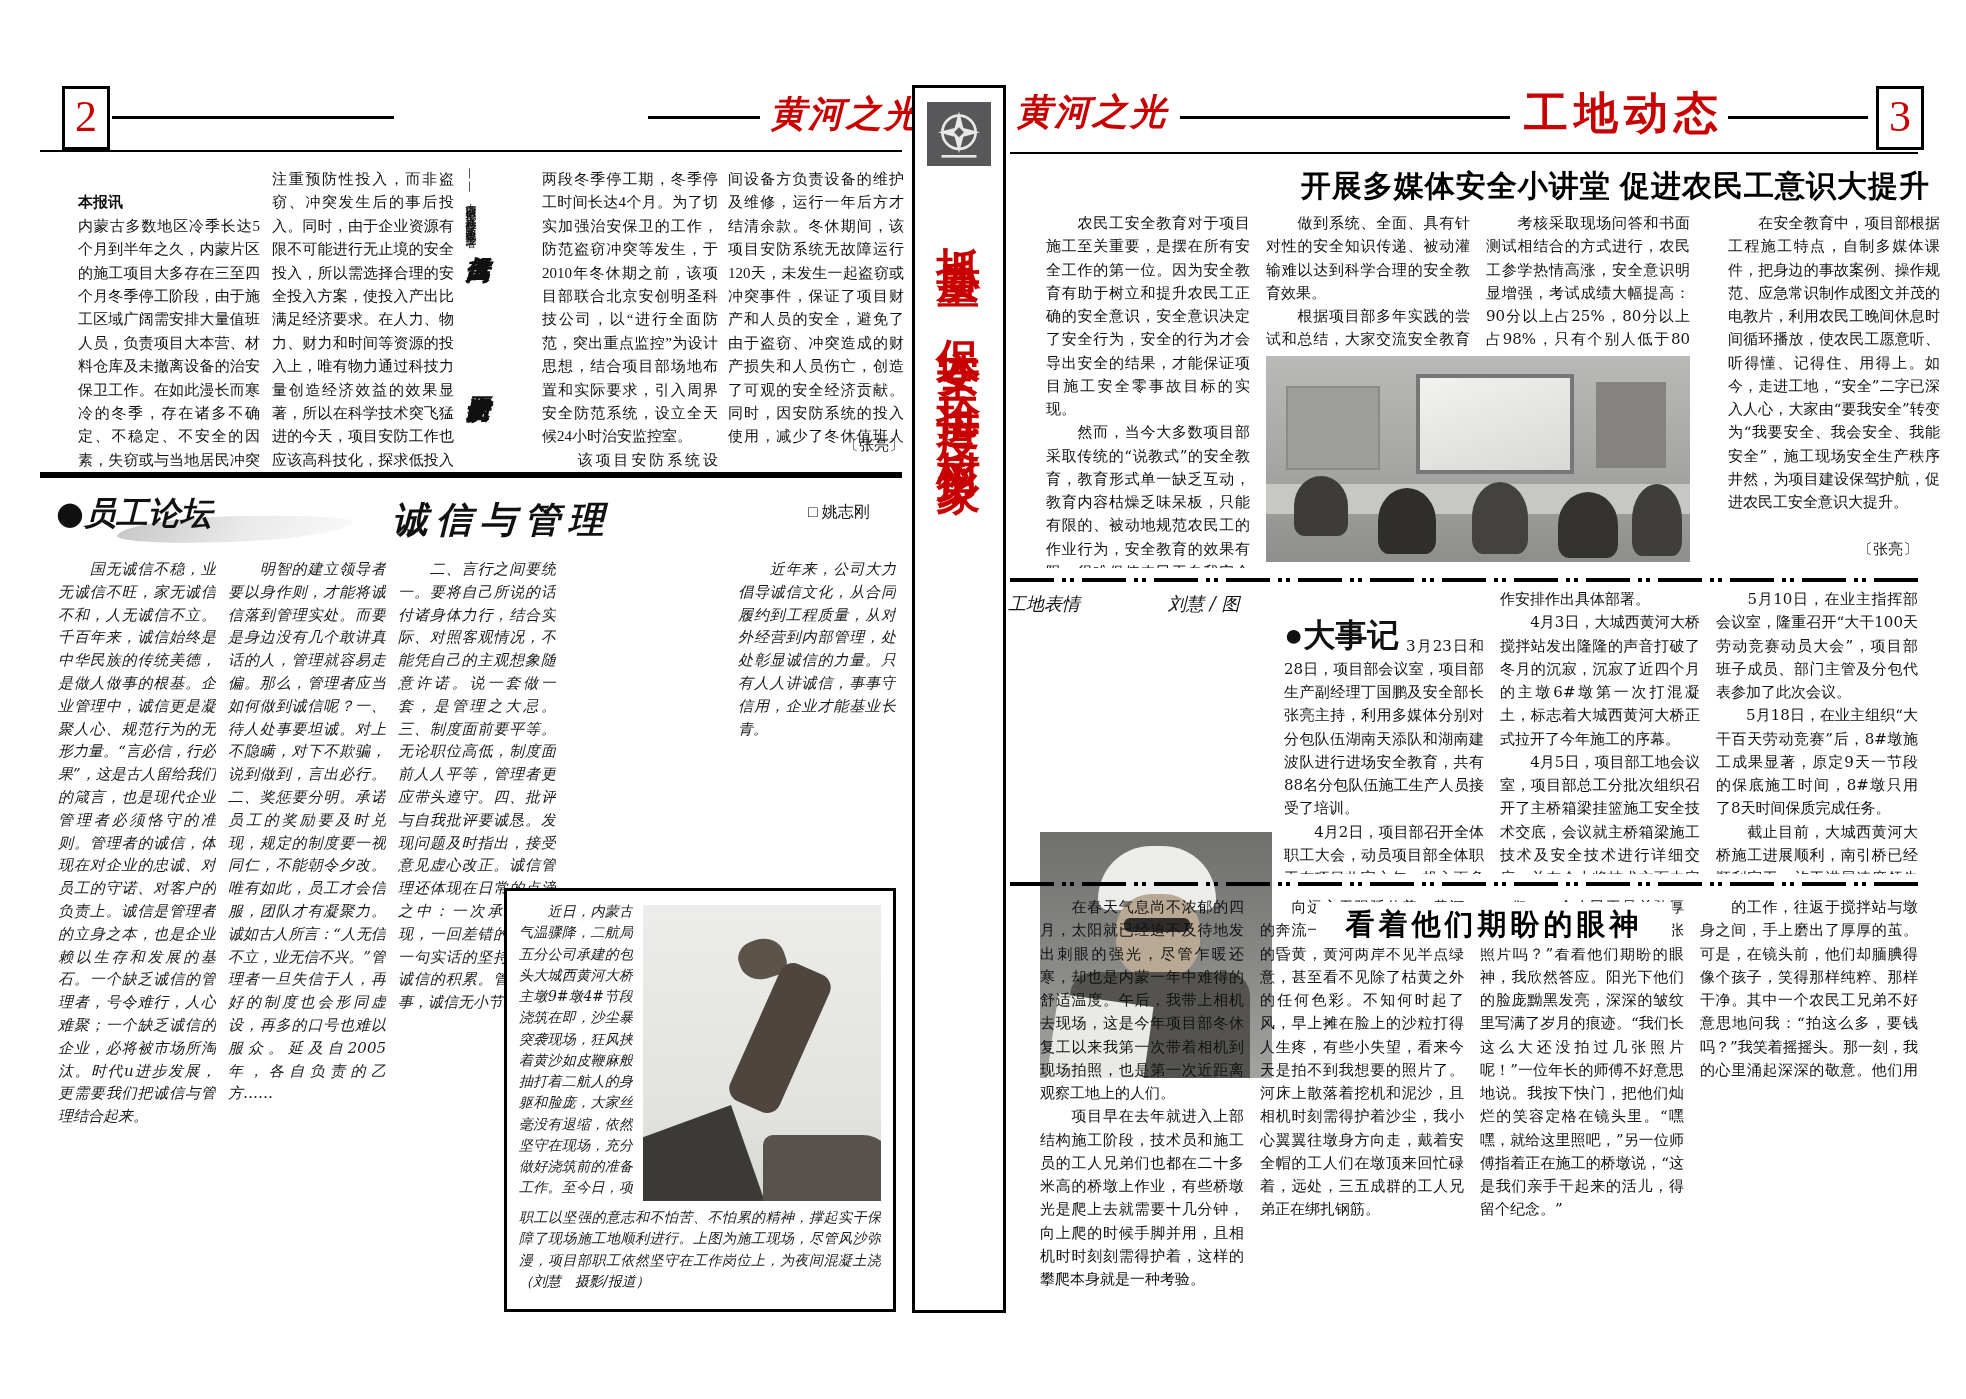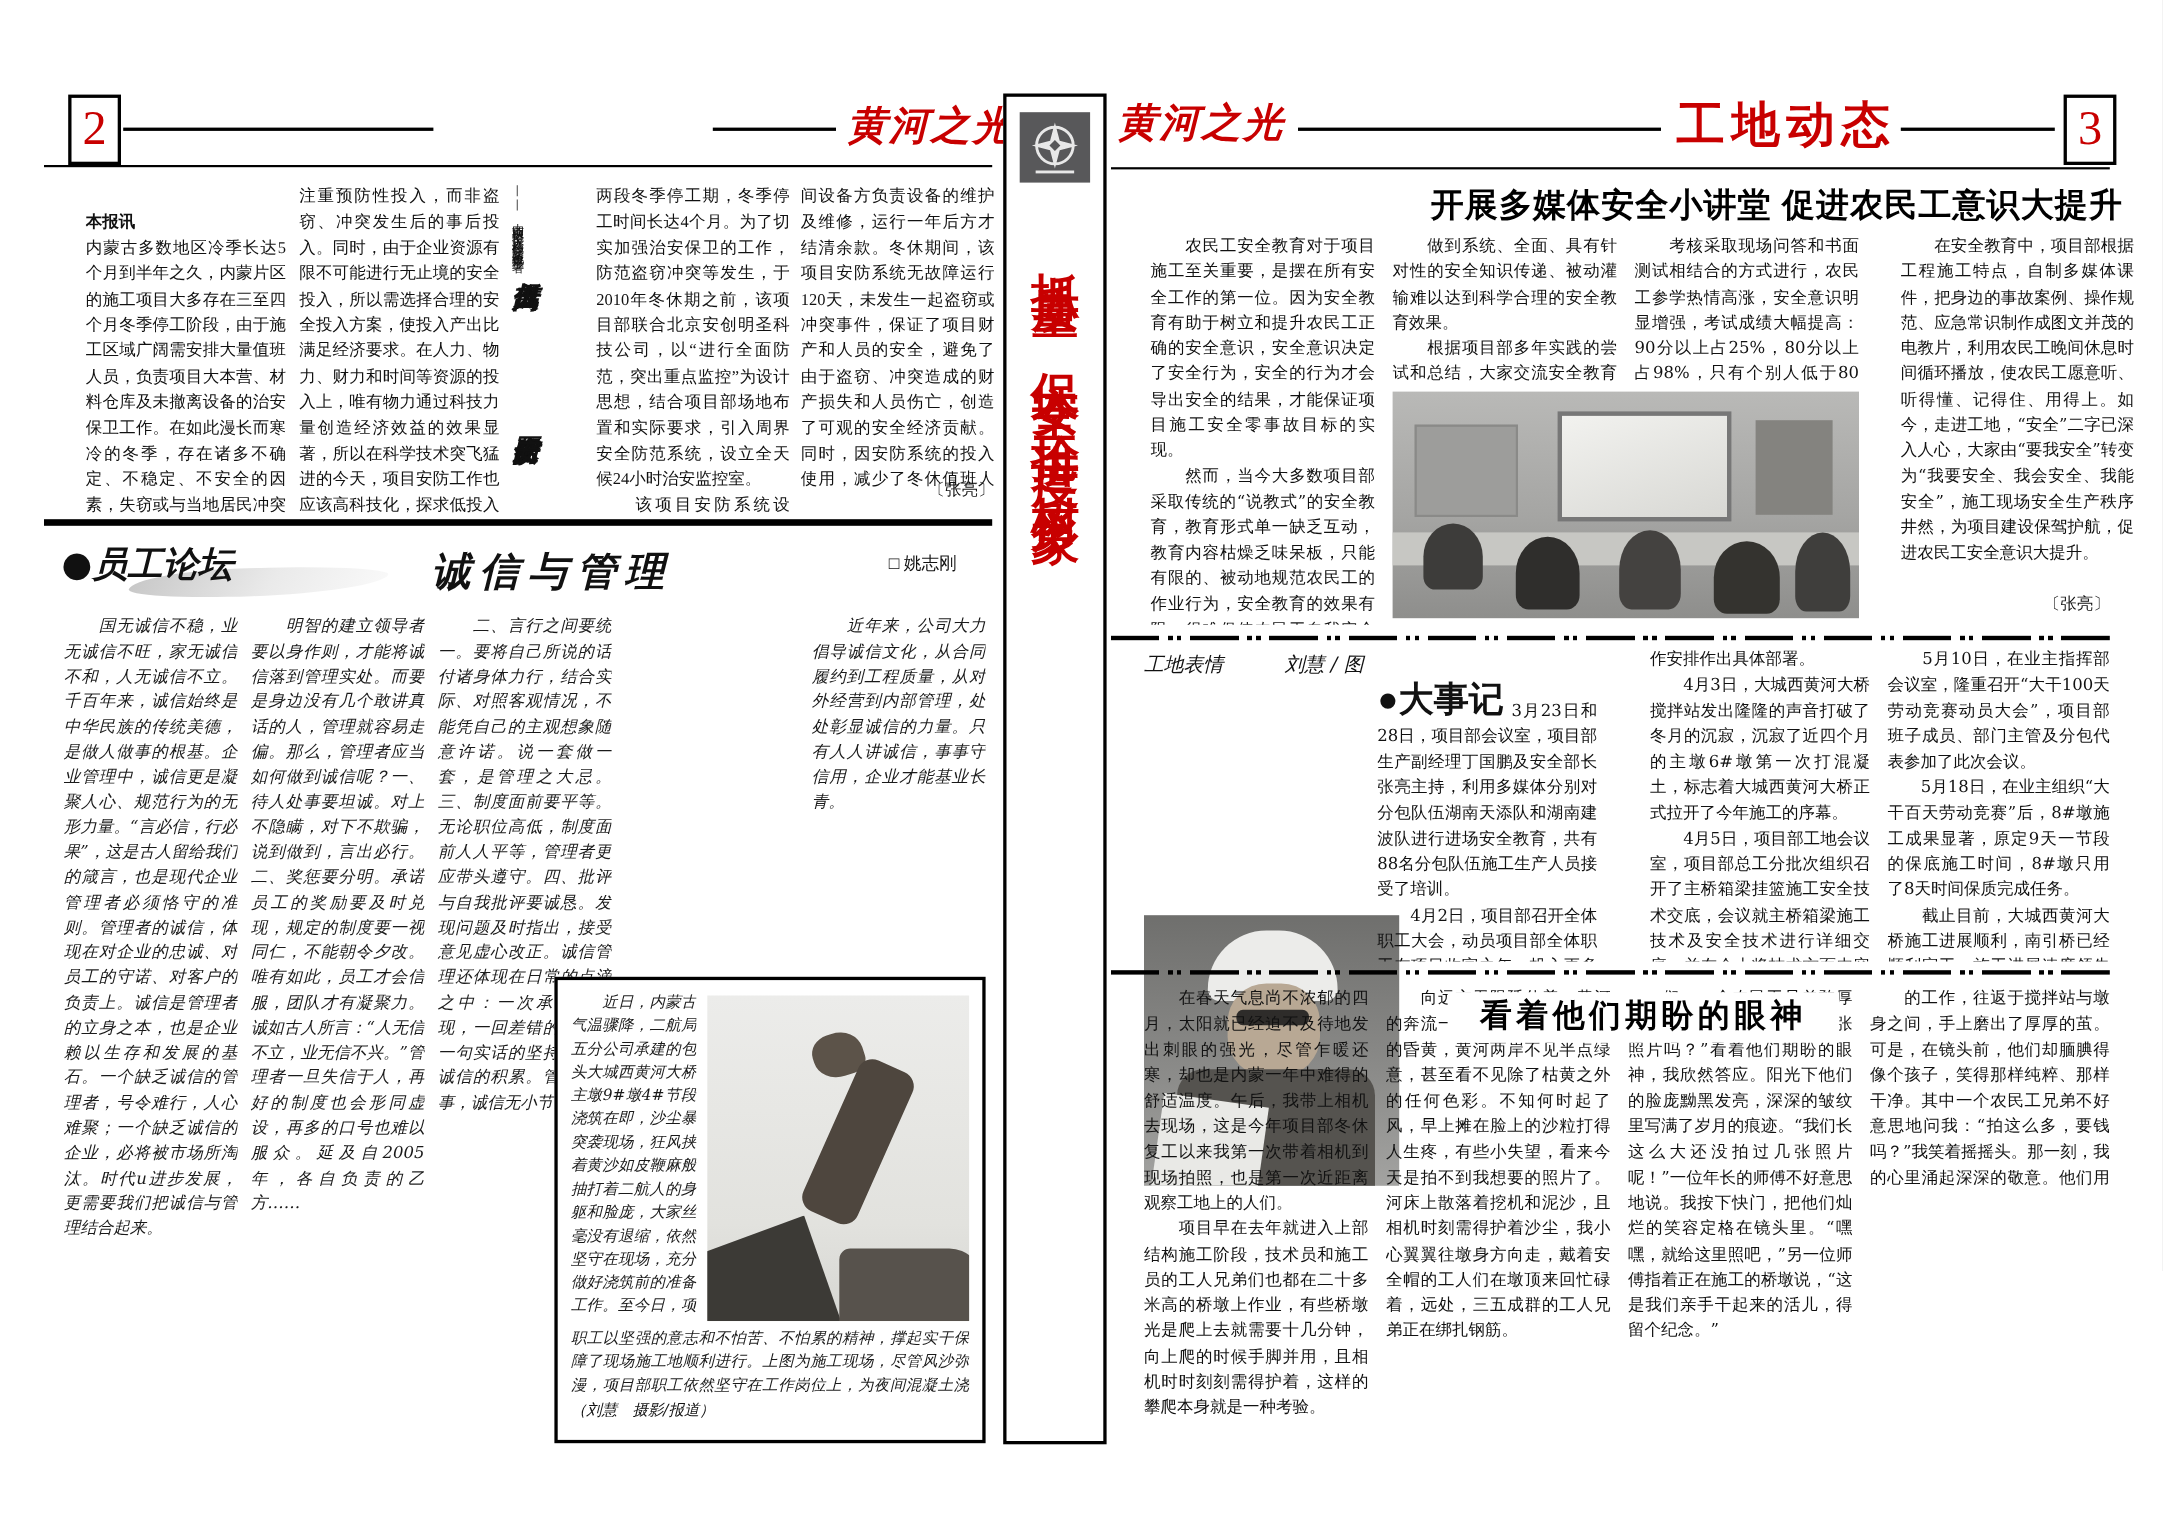--- a/index.html
+++ b/index.html
@@ -127,31 +127,31 @@
     <div class="abs" style="left:0px;top:128px;width:424px;height:30px;background:#c7c7c3;"></div>
     <div class="abs" style="left:28px;top:120px;width:54px;height:60px;background:#3d3c3a;border-radius:50% 50% 20% 20%;"></div>
     <div class="abs" style="left:112px;top:132px;width:58px;height:66px;background:#2f2e2c;border-radius:50% 50% 20% 20%;"></div>
     <div class="abs" style="left:206px;top:126px;width:56px;height:72px;background:#444240;border-radius:50% 50% 20% 20%;"></div>
     <div class="abs" style="left:292px;top:136px;width:60px;height:66px;background:#34332f;border-radius:50% 50% 20% 20%;"></div>
     <div class="abs" style="left:366px;top:128px;width:50px;height:72px;background:#3f3e3c;border-radius:50% 50% 20% 20%;"></div>
   </div>
 
   <div class="abs dashrule" style="left:1010px;top:578px;width:908px;height:4px;"></div>
 
-  <div class="abs" style="left:1040px;top:592px;font-size:18px;font-style:italic;font-family:'DejaVu Serif',serif;">工地表情</div>
+  <div class="abs" style="left:1008px;top:592px;font-size:18px;font-style:italic;font-family:'DejaVu Serif',serif;">工地表情</div>
   <div class="abs" style="left:1168px;top:592px;font-size:18px;font-style:italic;font-family:'DejaVu Serif',serif;">刘慧 / 图</div>
   <div class="abs photo" style="left:1040px;top:626px;width:232px;height:246px;background:linear-gradient(180deg,#6f6f6d 0%,#8c8c8a 60%,#a3a3a1 100%);">
     <div class="abs" style="left:58px;top:14px;width:118px;height:64px;background:#ececea;border-radius:60px 60px 12px 12px;"></div>
     <div class="abs" style="left:76px;top:62px;width:84px;height:84px;background:#b8a894;border-radius:42%;"></div>
     <div class="abs" style="left:84px;top:86px;width:66px;height:14px;background:#2e2c2a;border-radius:6px;"></div>
     <div class="abs" style="left:30px;top:140px;width:180px;height:110px;background:#55534f;border-radius:24px 24px 0 0;"></div>
     <div class="abs" style="left:12px;top:168px;width:96px;height:86px;background:#e9e9e6;transform:rotate(8deg);"></div>
   </div>
 
-  <div class="abs kaicol" style="left:1252px;top:588px;width:200px;height:286px;">
+  <div class="abs kaicol" style="left:1284px;top:588px;width:200px;height:286px;">
     <div style="float:left;width:122px;height:46px;font-family:'Liberation Sans',sans-serif;font-weight:bold;font-size:32px;font-style:normal;white-space:nowrap;">●大事记</div>
     <span>3月23日和28日，项目部会议室，项目部生产副经理丁国鹏及安全部长张亮主持，利用多媒体分别对分包队伍湖南天添队和湖南建波队进行进场安全教育，共有88名分包队伍施工生产人员接受了培训。
 　　4月2日，项目部召开全体职工大会，动员项目部全体职工在项目收官之年，投入更多的激情，将各自的本职工作做好。同日，召开全体职工动员大会之后，项目部班子成员、部门主管及协作队负责人，在工地会议室召开2011年的首次生产调度会，部署全年施工生产计划及任务，并对4月份工</span>
   </div>
   <div class="abs kaicol" style="left:1500px;top:588px;width:200px;height:286px;">作安排作出具体部署。
 　　4月3日，大城西黄河大桥搅拌站发出隆隆的声音打破了冬月的沉寂，沉寂了近四个月的主墩6#墩第一次打混凝土，标志着大城西黄河大桥正式拉开了今年施工的序幕。
 　　4月5日，项目部工地会议室，项目部总工分批次组织召开了主桥箱梁挂篮施工安全技术交底，会议就主桥箱梁施工技术及安全技术进行详细交底，并在会上将技术方面内容进行了深入交流探讨。
 　　4月24日，全桥控制施工稳重中之重的主墩核心8#墩今年来第一次砼浇筑顺利完成，为后续复工抢工打下了良好的基础。</div>
   <div class="abs kaicol" style="left:1716px;top:588px;width:202px;height:286px;">　　5月10日，在业主指挥部会议室，隆重召开“大干100天劳动竞赛动员大会”，项目部班子成员、部门主管及分包代表参加了此次会议。
 　　5月18日，在业主组织“大干百天劳动竞赛”后，8#墩施工成果显著，原定9天一节段的保底施工时间，8#墩只用了8天时间保质完成任务。

